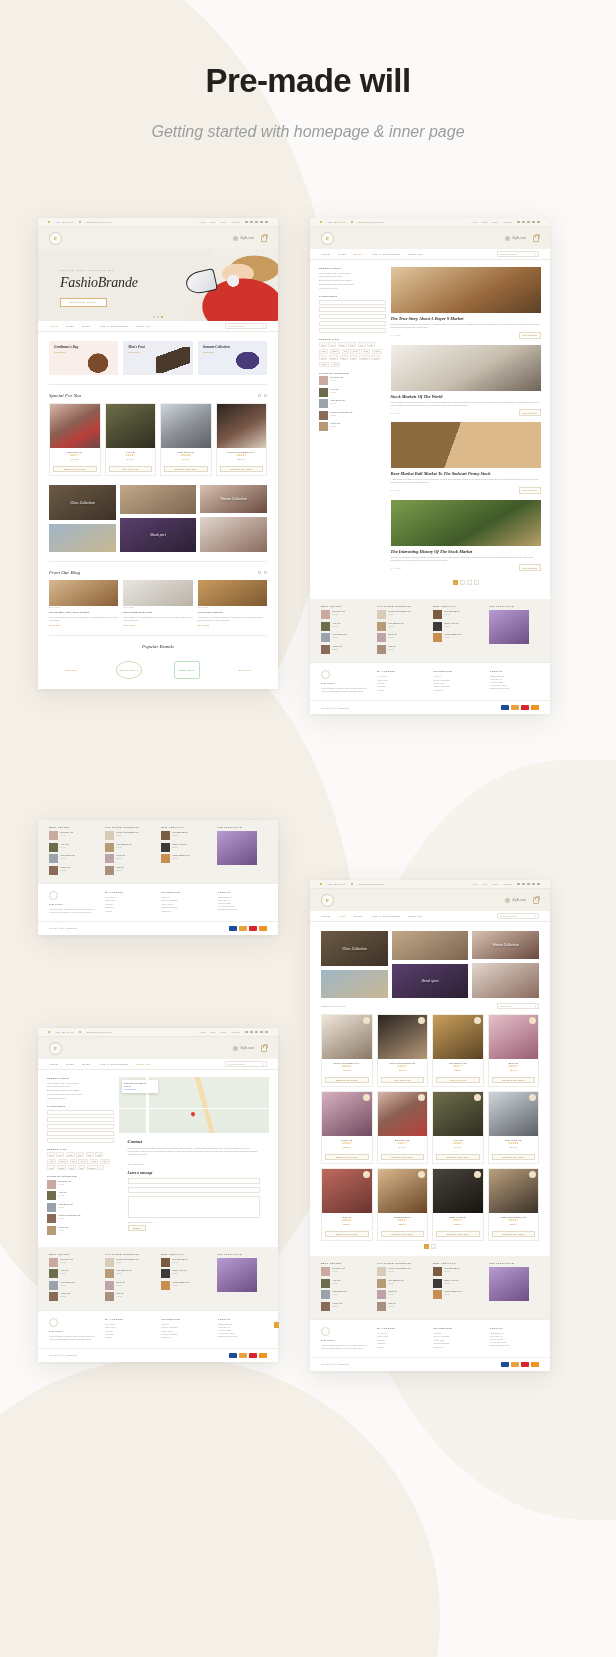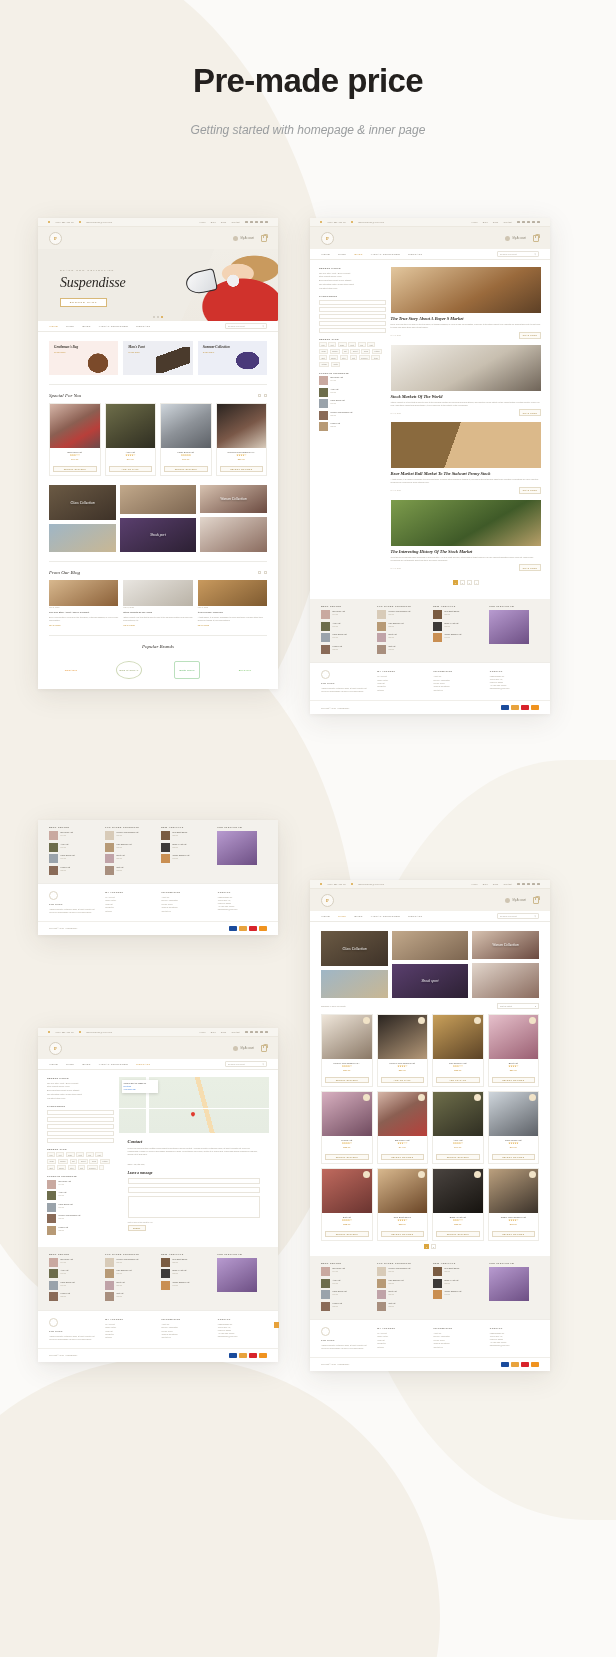--- a/index.html
+++ b/index.html
@@ -39,21 +39,21 @@
 
   .page { position:relative; z-index:2; }
 
   
   .hero-head { text-align:center; padding-top:62px; }
   .hero-title {
     font-size:33px; line-height:1.18; font-weight:800;
     color:#23201e; letter-spacing:-0.6px;
   }
   .hero-sub {
-    margin-top:22px; font-size:12px; font-style:italic;
+    margin-top:22px; font-size:16px; font-style:italic;
     color:#9a9d9f; font-weight:400;
   }
 
   
   .mock { position:absolute; background:#ffffff;
           box-shadow:0 6px 26px rgba(60,50,40,.10), 0 1px 4px rgba(60,50,40,.06); }
 
   
   .topbar {
     height:9px; background:#f7f5f0; display:flex; align-items:center;
@@ -278,21 +278,21 @@
   <div class="blob-left"></div>
   <div class="blob-mid"></div>
   <div class="blob-right"></div>
   <div class="blob-bottom"></div>
 </div>
 
 <div class="page">
 
   <div class="hero-head">
     <div class="hero-title">
-      <div>Pre-made price</div>
+      <div>Pre-made will</div>
     </div>
     <div class="hero-sub">Getting started with homepage &amp; inner page</div>
   </div>
 
   <div class="mock" style="left:38px; top:218px; width:240px;">
 
     <div class="topbar">
       <div class="tb-left">
         <span class="tb-dot"></span>
         <span class="tb-txt">(480) 221-111-20</span>
@@ -326,21 +326,21 @@
         <div class="cart-ico"></div>
       </div>
     </div>
 
     <div class="hero-slide">
       <div class="hero-photo">
         <div class="megaphone"></div>
       </div>
       <div class="hero-copy">
         <div class="hero-kicker">BRAND NEW COLLECTION</div>
-        <div class="hero-brand">Suspendisse</div>
+        <div class="hero-brand">FashioBrande</div>
         <div class="hero-btn">BROWSE SHOP</div>
       </div>
       <div class="slider-dots">
           <i></i>
           <i></i>
           <i class="on"></i>
         </div>
     </div>
 
     <div class="navbar">

